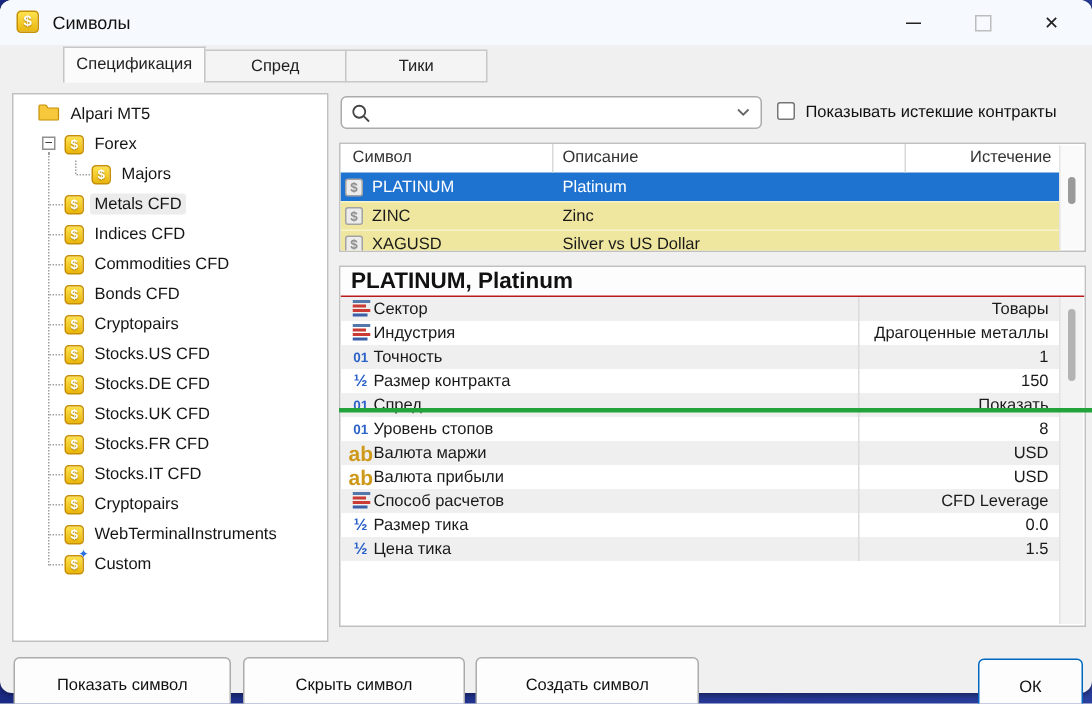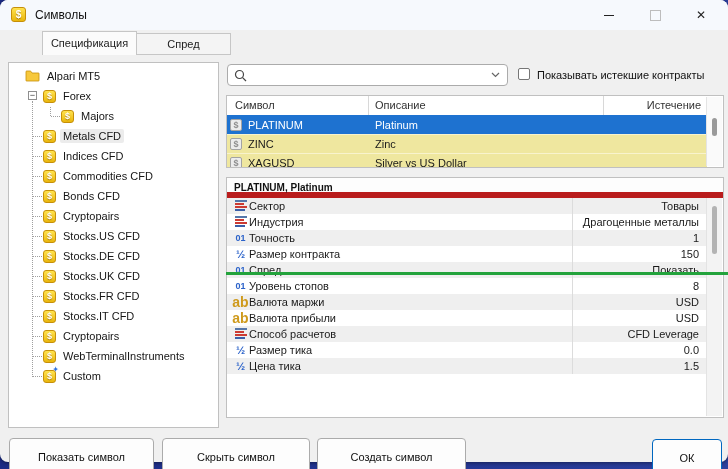--- a/index.html
+++ b/index.html
@@ -91,22 +91,22 @@
   .sc2{width:235px;padding-left:6px;box-sizing:border-box;}
   .sc3{flex:1;text-align:right;padding-right:6px;}
   .sym-scroll{position:absolute;top:1px;right:1px;width:15px;bottom:1px;background:#fafafa;border-left:1px solid #e4e4e4;}
   .sym-thumb{position:absolute;left:5px;top:21px;width:5px;height:18px;background:#9a9a9a;border-radius:3px;}
   
   .spec-panel{
     position:absolute;left:226px;top:177px;width:498px;height:241px;box-sizing:border-box;
     background:#fff;border:1px solid #c0c0c0;overflow:hidden;
   }
   .spec-header{
-    height:20px;line-height:20px;font-weight:bold;font-size:10px;color:#111;
-    padding-left:7px;background:#fdfdfd;border-bottom:6px solid #b91c1c;box-sizing:border-box;
+    height:20px;line-height:20px;font-weight:bold;font-size:15px;color:#111;
+    padding-left:7px;background:#fdfdfd;border-bottom:1px solid #b91c1c;box-sizing:border-box;
   }
   .spec-row{display:flex;height:16px;align-items:center;font-size:11px;color:#1a1a1a;margin-right:16px;box-sizing:border-box;}
   .spec-row.even{background:#efefef;}
   .spec-name{width:346px;display:flex;align-items:center;padding-left:5px;border-right:1px solid #dcdcdc;box-sizing:border-box;height:100%;}
   .spec-icon{width:17px;flex:none;display:flex;align-items:center;justify-content:center;}
   .spec-value{flex:1;text-align:right;padding-right:8px;}
   .ic-digits{color:#2b62c9;font-weight:bold;font-size:9px;}
   .ic-frac{color:#2b62c9;font-weight:bold;font-size:11px;}
   .ic-ab{color:#cf9a1c;font-weight:bold;font-size:14px;}
   .spec-scroll{position:absolute;top:20px;right:1px;width:15px;bottom:1px;background:#f3f3f3;border-left:1px solid #e3e3e3;}
@@ -141,20 +141,21 @@
         </div>
       <div class="win-btn">
           <span class="close-x">✕</span>
         </div>
     </div>
   </div>
 
   <div class="tabs">
       <div class="tab active">Спецификация</div>
       <div class="tab inactive">Спред</div>
+      <div class="tab inactive">Тики</div>
     </div>
 
   <div class="tree-panel">
     <div class="tree-vline" style="left:23px;top:38px;height:276px;"></div>
     <div class="tree-vline" style="left:41px;top:44px;height:9px;"></div>
     <div class="expander">−</div>
   <div class="tree-item" style="padding-left: 16px;">
         <span class="ticon"><svg class="folder-ic" viewBox="0 0 15 13">
             <path d="M1 3 L1 11.5 Q1 12 1.5 12 L13.5 12 Q14 12 14 11.5 L14 4.5 Q14 4 13.5 4 L7 4 L5.8 2.2 Q5.6 2 5.3 2 L1.5 2 Q1 2 1 3 Z" fill="#f7c83c" stroke="#c68f08" stroke-width="0.8"></path>
           </svg></span>

